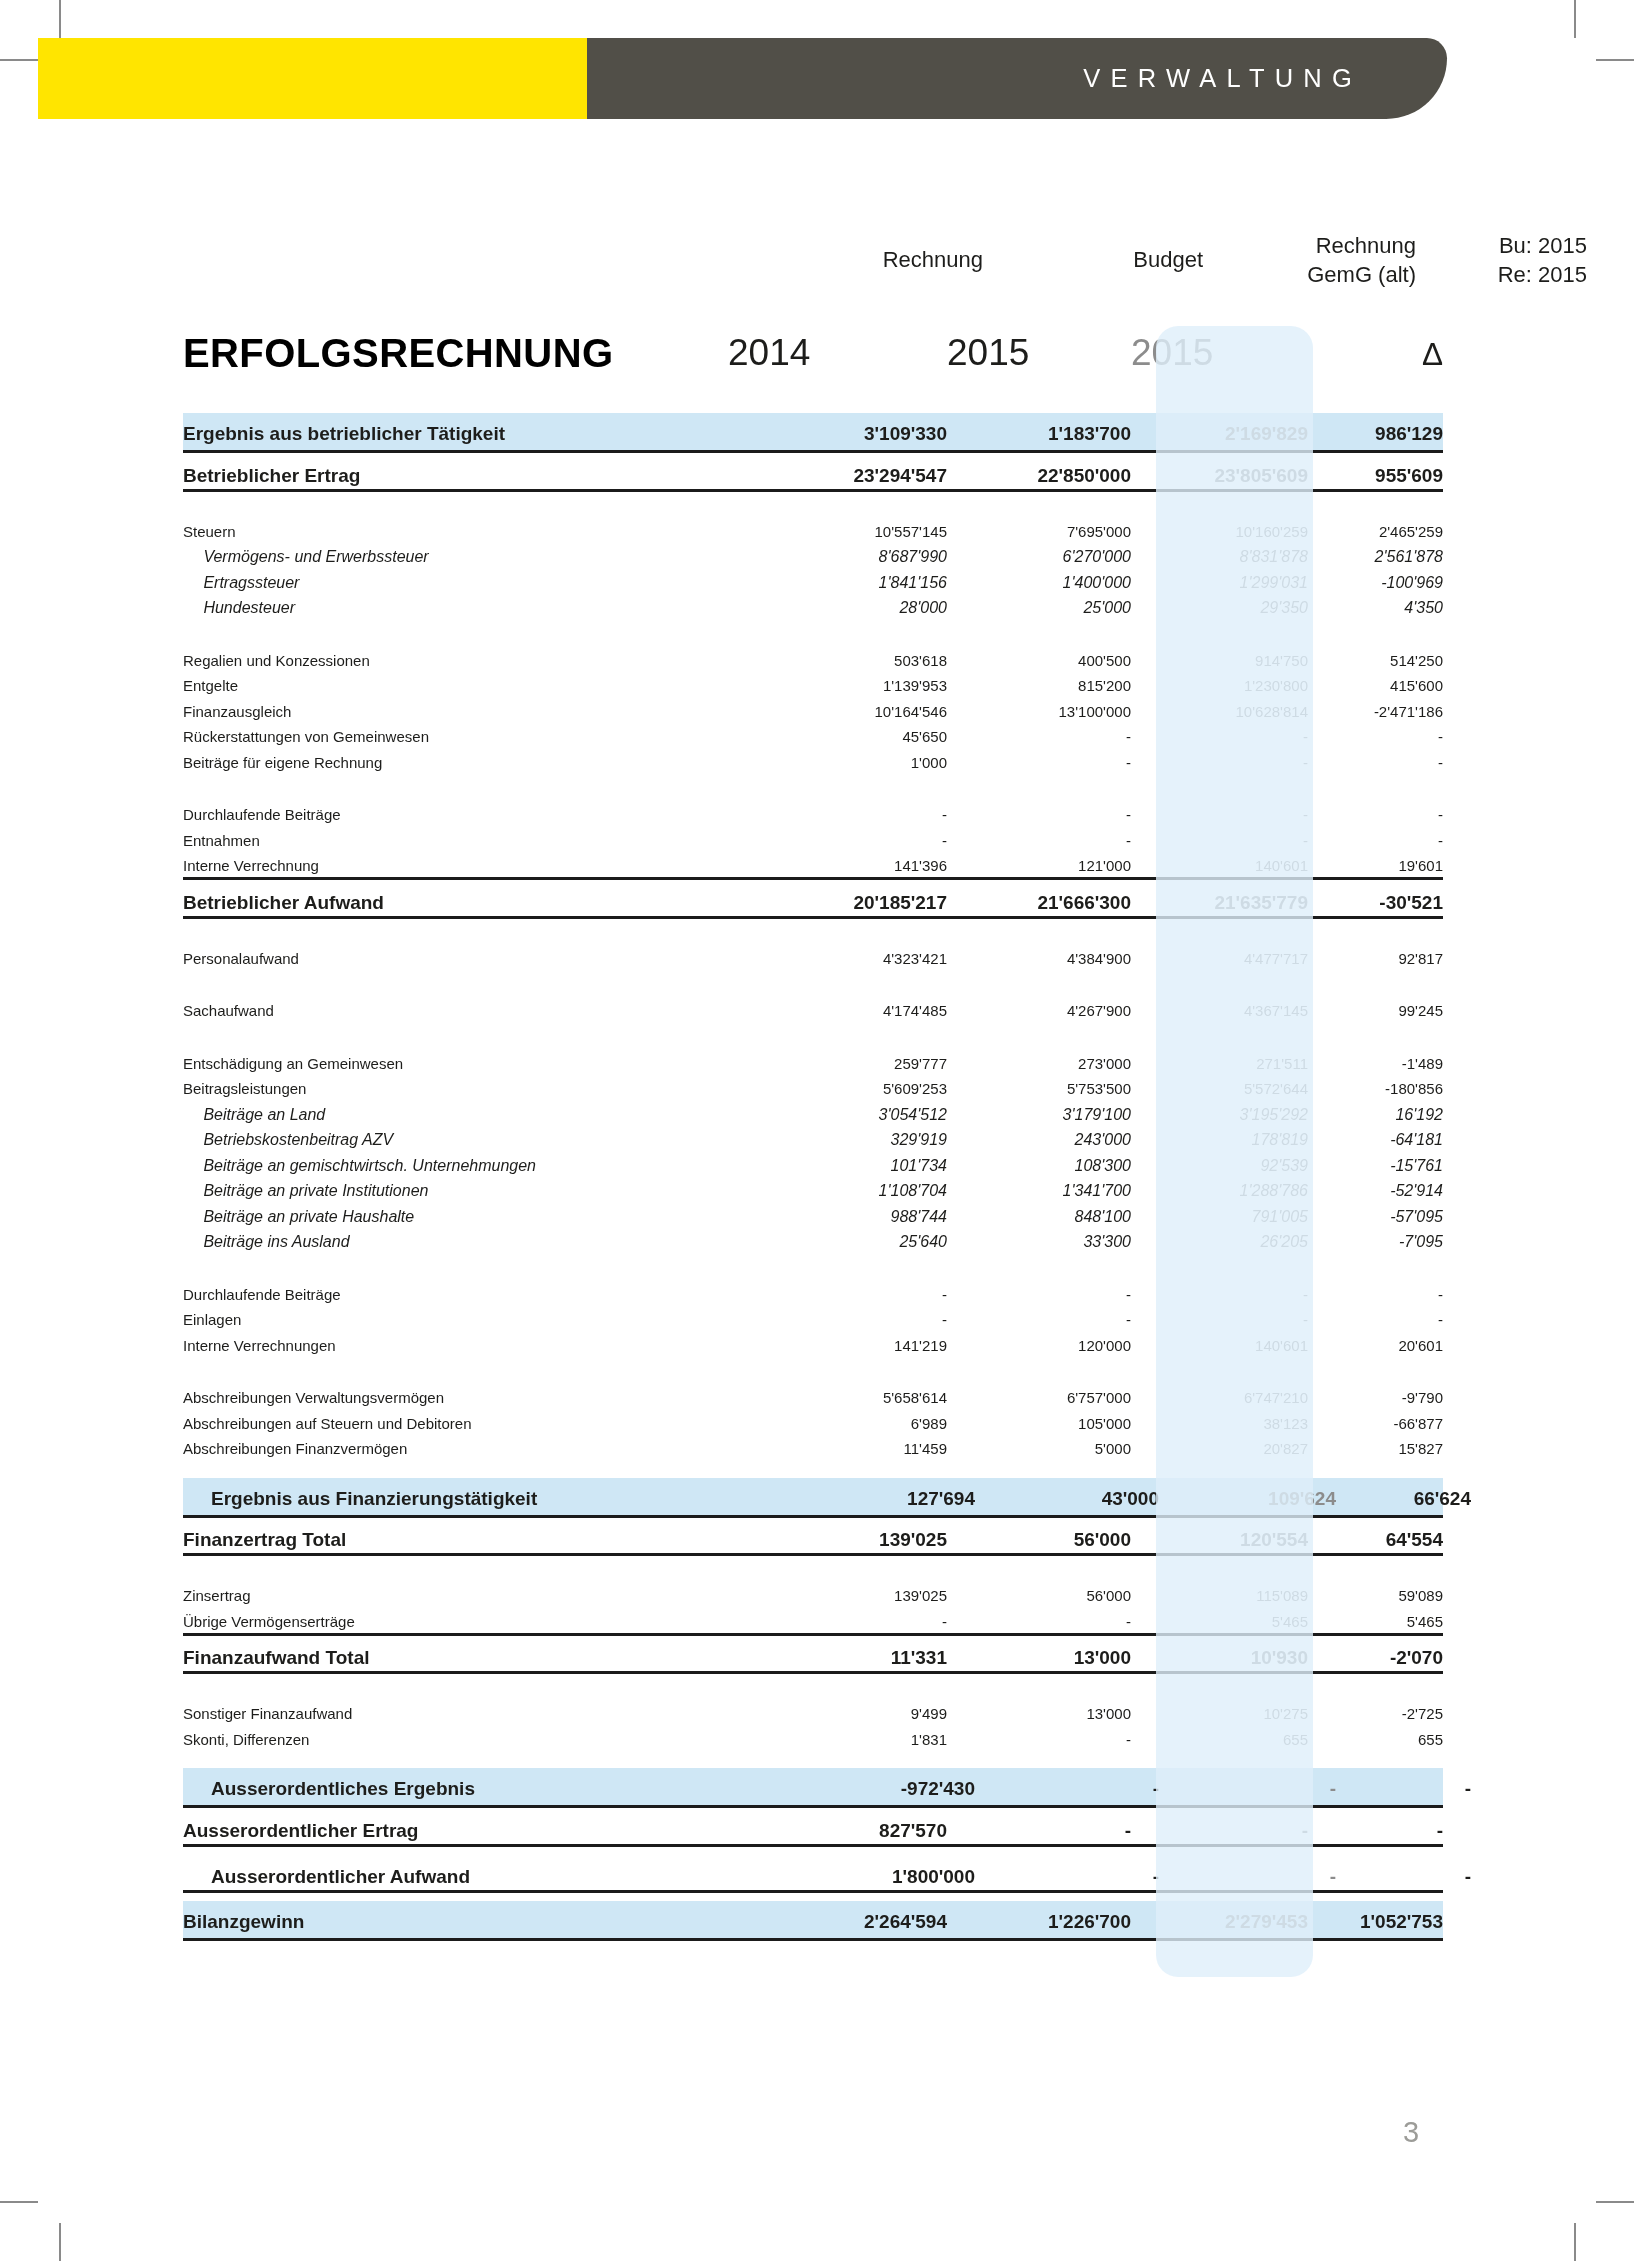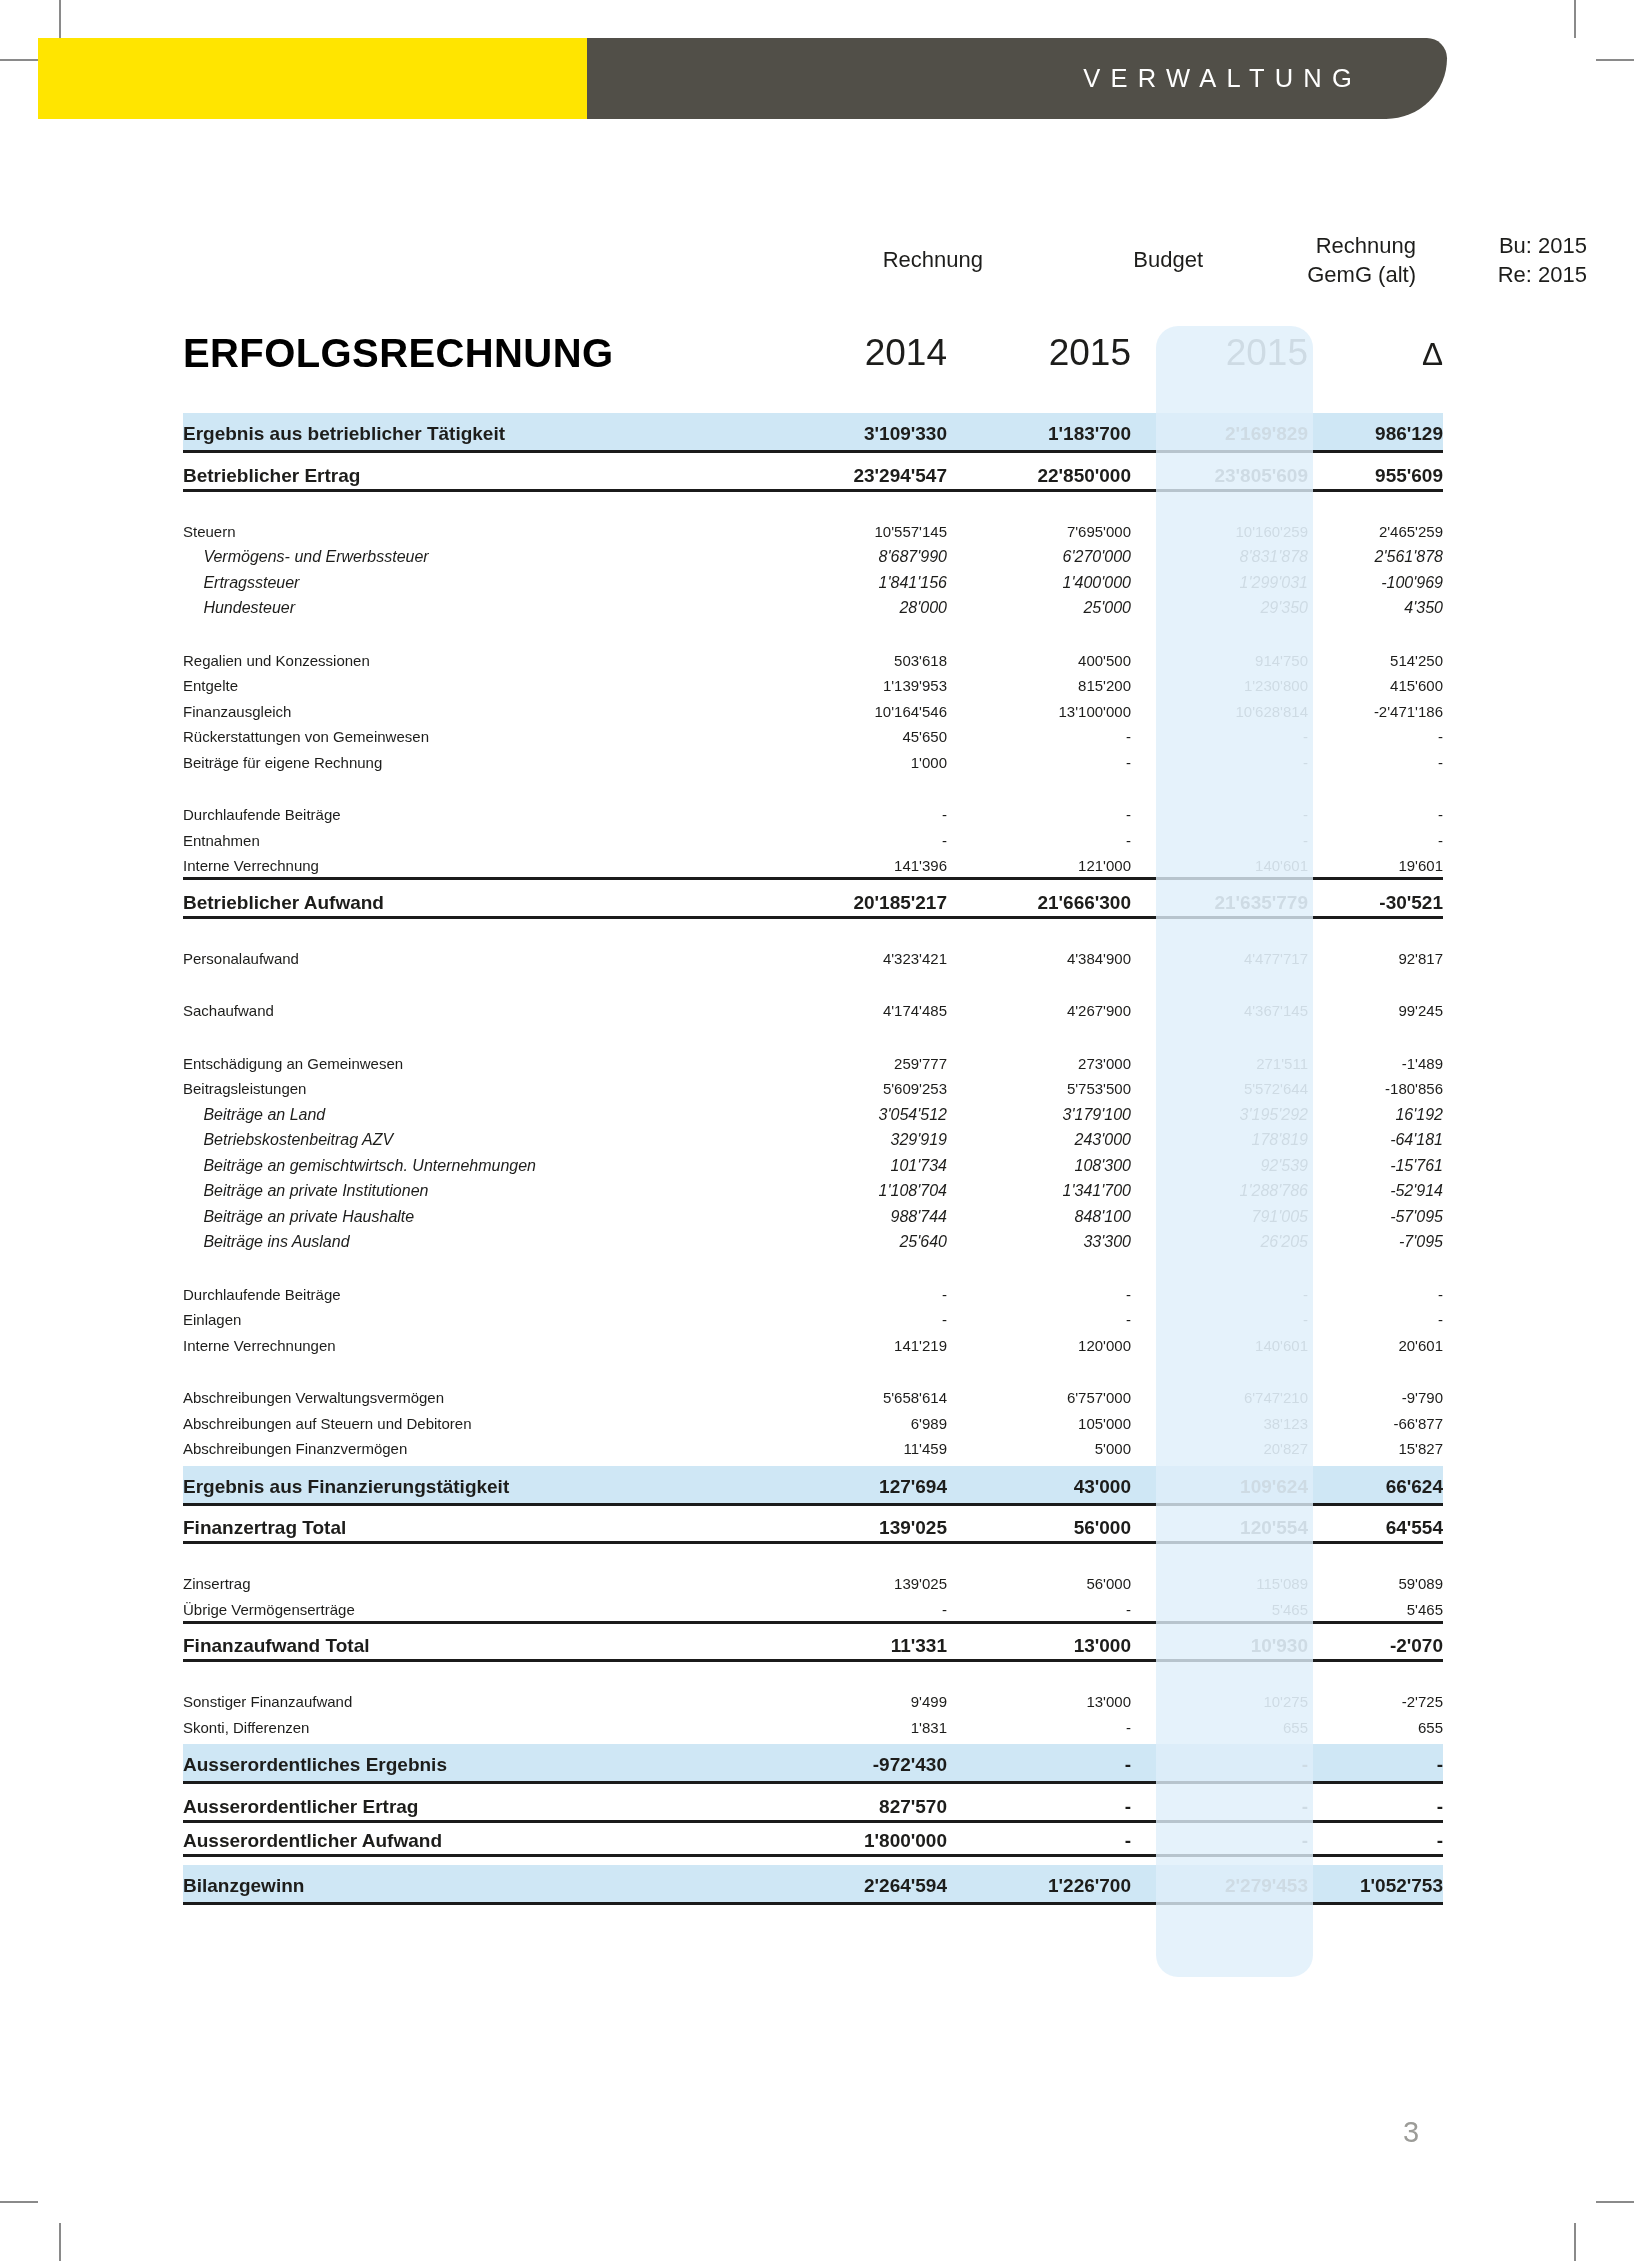--- a/index.html
+++ b/index.html
@@ -17,39 +17,39 @@
   .banner-dark .tag{color:#ffffff;font-size:25.5px;letter-spacing:10.2px;font-weight:500;}
   
   .grid{display:grid;grid-template-columns:545px 219px 184px 177px 135px;}
   
   .col-headers{position:absolute;left:183px;top:231px;width:1260px;gap:36px;}
   .col-headers .hcell{text-align:right;font-size:22px;line-height:29px;}
   .col-headers .hcell.single{line-height:58px;}
   
   .title-row{position:absolute;left:183px;top:329px;width:1260px;align-items:end;}
   .page-title{font-size:40px;font-weight:bold;letter-spacing:0.4px;color:#000000;line-height:48px;}
-  .year{font-size:37px;text-align:right;line-height:48px;}
+  .year{font-size:37px;text-align:left;line-height:48px;}
   .year.gray{color:#8c8c8c;}
   .delta{font-size:31.5px;text-align:right;line-height:46px;}
   
   .table{position:absolute;left:183px;top:413px;width:1260px;}
   .row{display:grid;grid-template-columns:545px 219px 184px 177px 135px;}
   .row .v{text-align:right;}
   .row .c3{color:#8c8c8c;}
   .row.normal,.row.sub{height:25.5px;line-height:25.5px;font-size:15px;}
   .row.sub{font-style:italic;font-size:16px;}
   .row.sub .label{padding-left:20.4px;}
   .row.total{height:27px;line-height:27px;font-size:19px;font-weight:bold;
     border-bottom:3.4px solid #1b1b1b;}
   .row.highlight{height:37px;background:#cfe7f5;border-bottom:3.4px solid #1b1b1b;
     font-size:19px;font-weight:bold;align-items:end;}
   .row.highlight>span{line-height:32px;}
   .row.u{border-bottom:3.4px solid #1b1b1b;height:24px;}
   .gap-sm{margin-top:8.5px;}
-  .gap-md{margin-top:4px;}
+  .gap-md{margin-top:16px;padding-left:28px;}
   .gap-lg{margin-top:27px;}
   
   .band{position:absolute;left:1156px;top:326px;width:157px;height:1651px;
     background:rgba(222,239,250,0.80);border-radius:22px;z-index:5;pointer-events:none;}
   
   .page-num{position:absolute;left:1403px;top:2116px;font-size:29px;color:#9c9c98;}
 </style>
 </head>
 <body>
 

